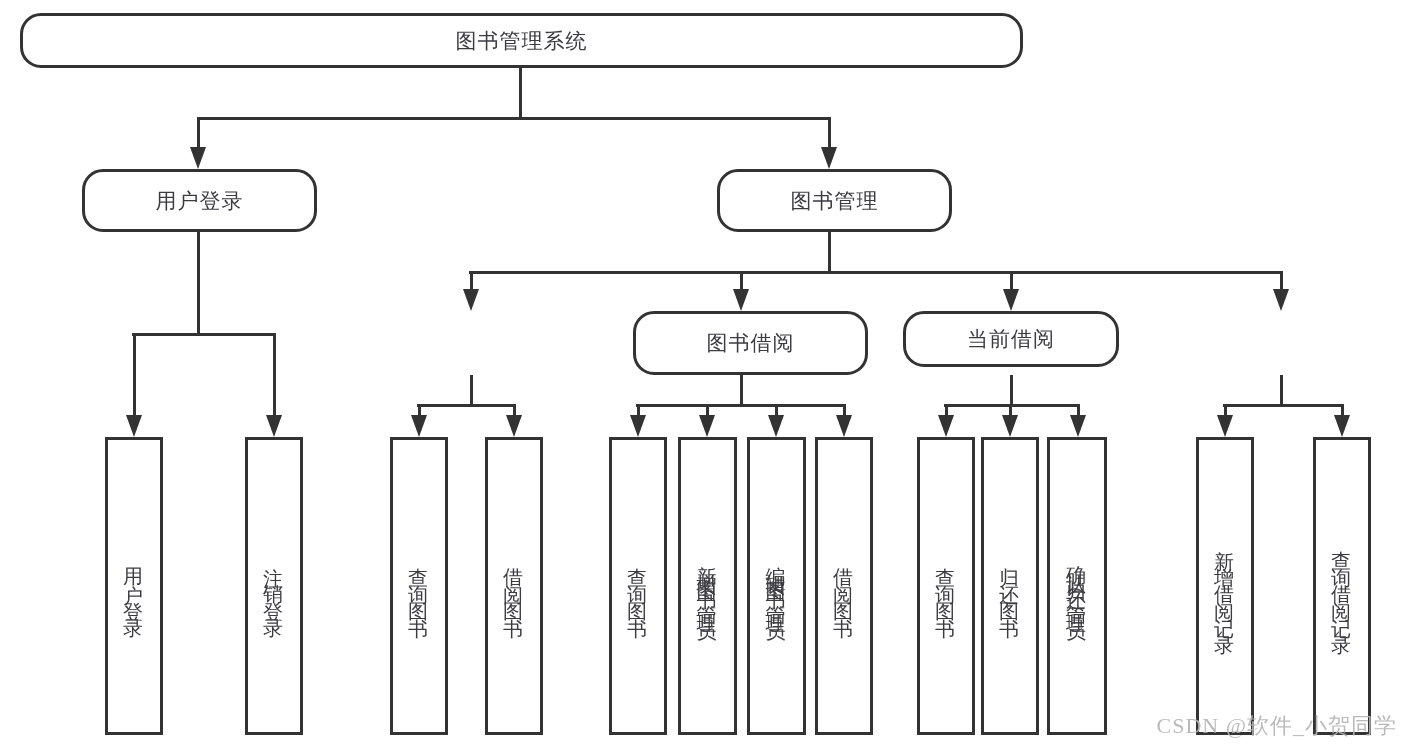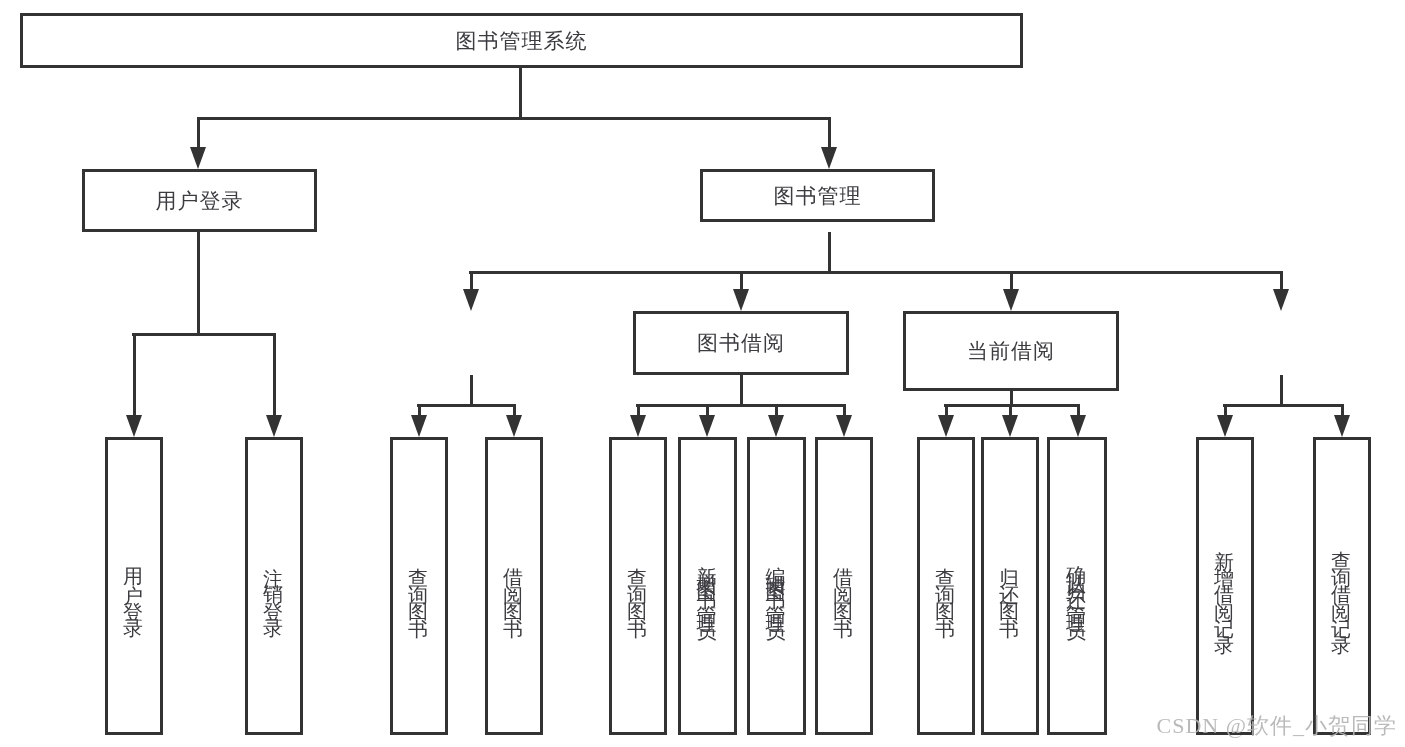--- a/index.html
+++ b/index.html
@@ -11,21 +11,21 @@
   html,body{margin:0;padding:0;background:var(--bg);}
   .canvas{
     position:relative;width:1405px;height:747px;background:var(--bg);
     font-family:"Liberation Sans","DejaVu Sans",sans-serif;overflow:hidden;
   }
   .box{
     position:absolute;box-sizing:border-box;border:3px solid var(--line);
     background:#fff;display:flex;align-items:center;justify-content:center;
     color:var(--text);
   }
-  .box.h{font-size:21px;letter-spacing:1px;}
+  .box.h{font-size:21px;letter-spacing:1px;border-radius:21px;}
   .box.v{writing-mode:vertical-rl;font-size:20px;}
   .ls-a{letter-spacing:17px;}
   .ls-b{letter-spacing:8px;}
   .vline{position:absolute;width:3px;background:var(--line);}
   .hline{position:absolute;height:3px;background:var(--line);}
   .arrow{
     position:absolute;width:0;height:0;
     border-left:8px solid transparent;border-right:8px solid transparent;
     border-top:22px solid var(--line);
   }
@@ -98,28 +98,28 @@
   <div class="vline" style="left:1341px;top:406px;height:11px"></div>
   <div class="arrow" style="left:1334px;top:415px"></div>
 
   <div class="box h" style="left:20px;top:13px;width:1003px;height:55px">
     <span>图书管理系统</span>
   </div>
 
   <div class="box h" style="left:82px;top:169px;width:235px;height:63px">
     <span>用户登录</span>
   </div>
-  <div class="box h" style="left:700px;top:169px;width:235px;height:53px">
+  <div class="box h" style="left:717px;top:169px;width:235px;height:63px">
     <span>图书管理</span>
   </div>
 
-  <div class="box h" style="left:633px;top:311px;width:216px;height:64px">
+  <div class="box h" style="left:633px;top:311px;width:235px;height:64px">
     <span>图书借阅</span>
   </div>
-  <div class="box h" style="left:903px;top:311px;width:216px;height:80px">
+  <div class="box h" style="left:903px;top:311px;width:216px;height:56px">
     <span>当前借阅</span>
   </div>
 
   <div class="box v ls-a" style="left:105px;top:437px;width:58px;height:298px">
     <span>用户登录</span>
   </div>
   <div class="box v ls-a" style="left:245px;top:437px;width:58px;height:298px">
     <span>注销登录</span>
   </div>
 

